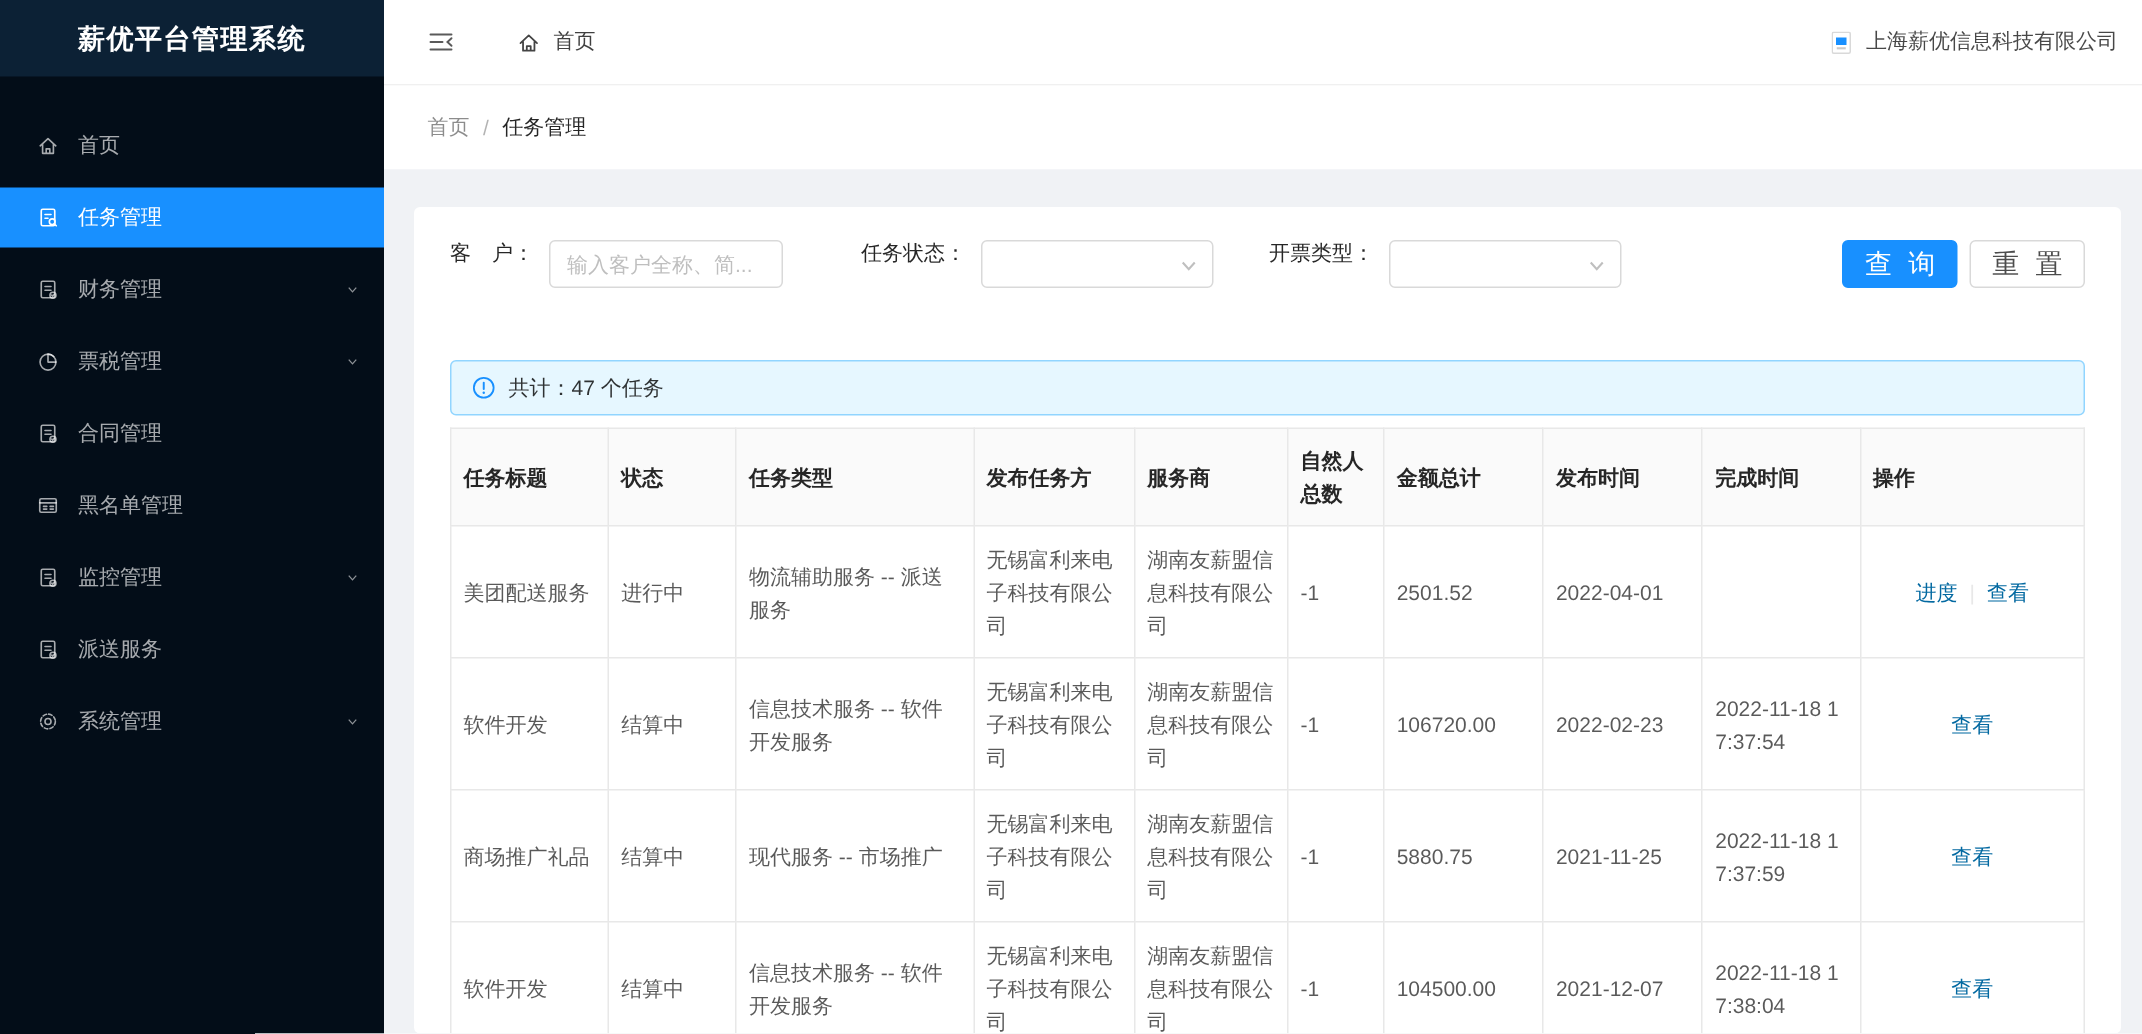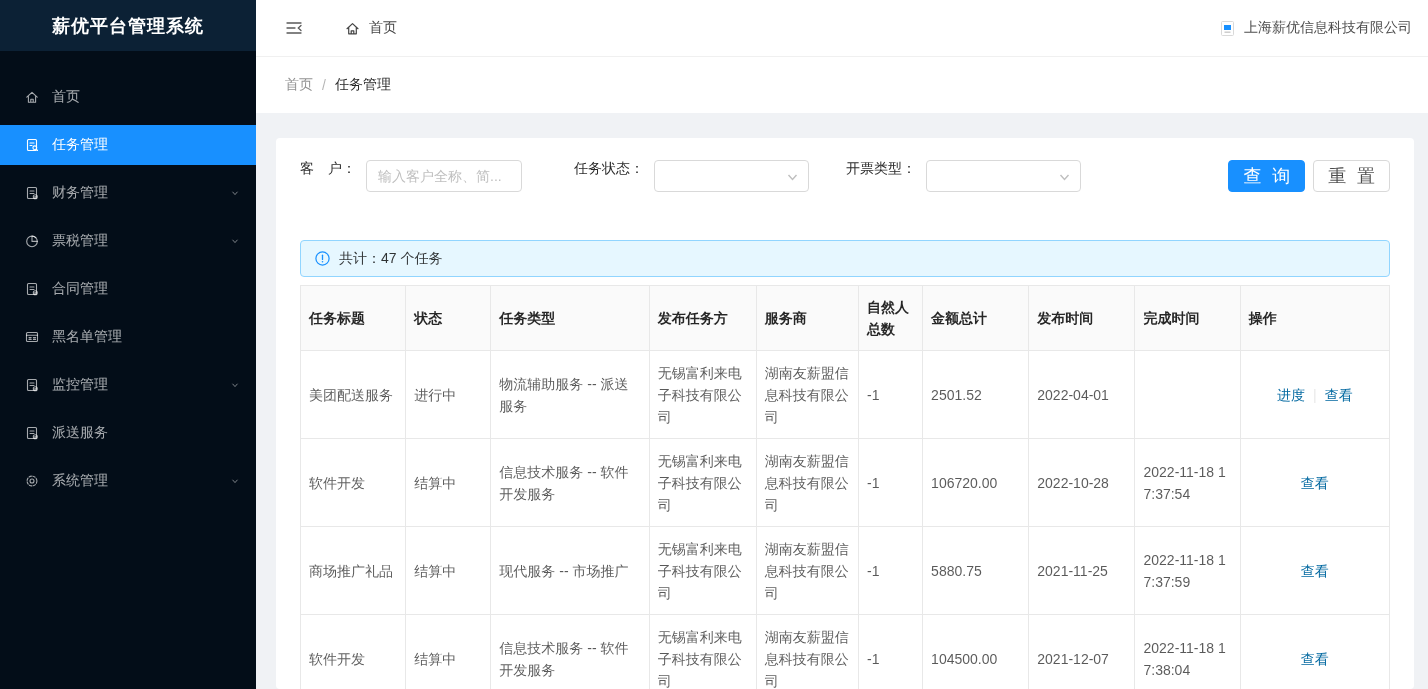--- a/index.html
+++ b/index.html
@@ -303,21 +303,21 @@
               </td>
             </tr>
             <tr>
               <td>软件开发</td>
               <td>结算中</td>
               <td>信息技术服务 -- 软件开发服务</td>
               <td>无锡富利来电子科技有限公司</td>
               <td>湖南友薪盟信息科技有限公司</td>
               <td>-1</td>
               <td>106720.00</td>
-              <td>2022-10-28</td>
+              <td>2022-02-23</td>
               <td>2022-11-18 17:37:54</td>
               <td class="op-cell"><a class="op-link">查看</a></td>
             </tr>
             <tr>
               <td>商场推广礼品</td>
               <td>结算中</td>
               <td>现代服务 -- 市场推广</td>
               <td>无锡富利来电子科技有限公司</td>
               <td>湖南友薪盟信息科技有限公司</td>
               <td>-1</td>

